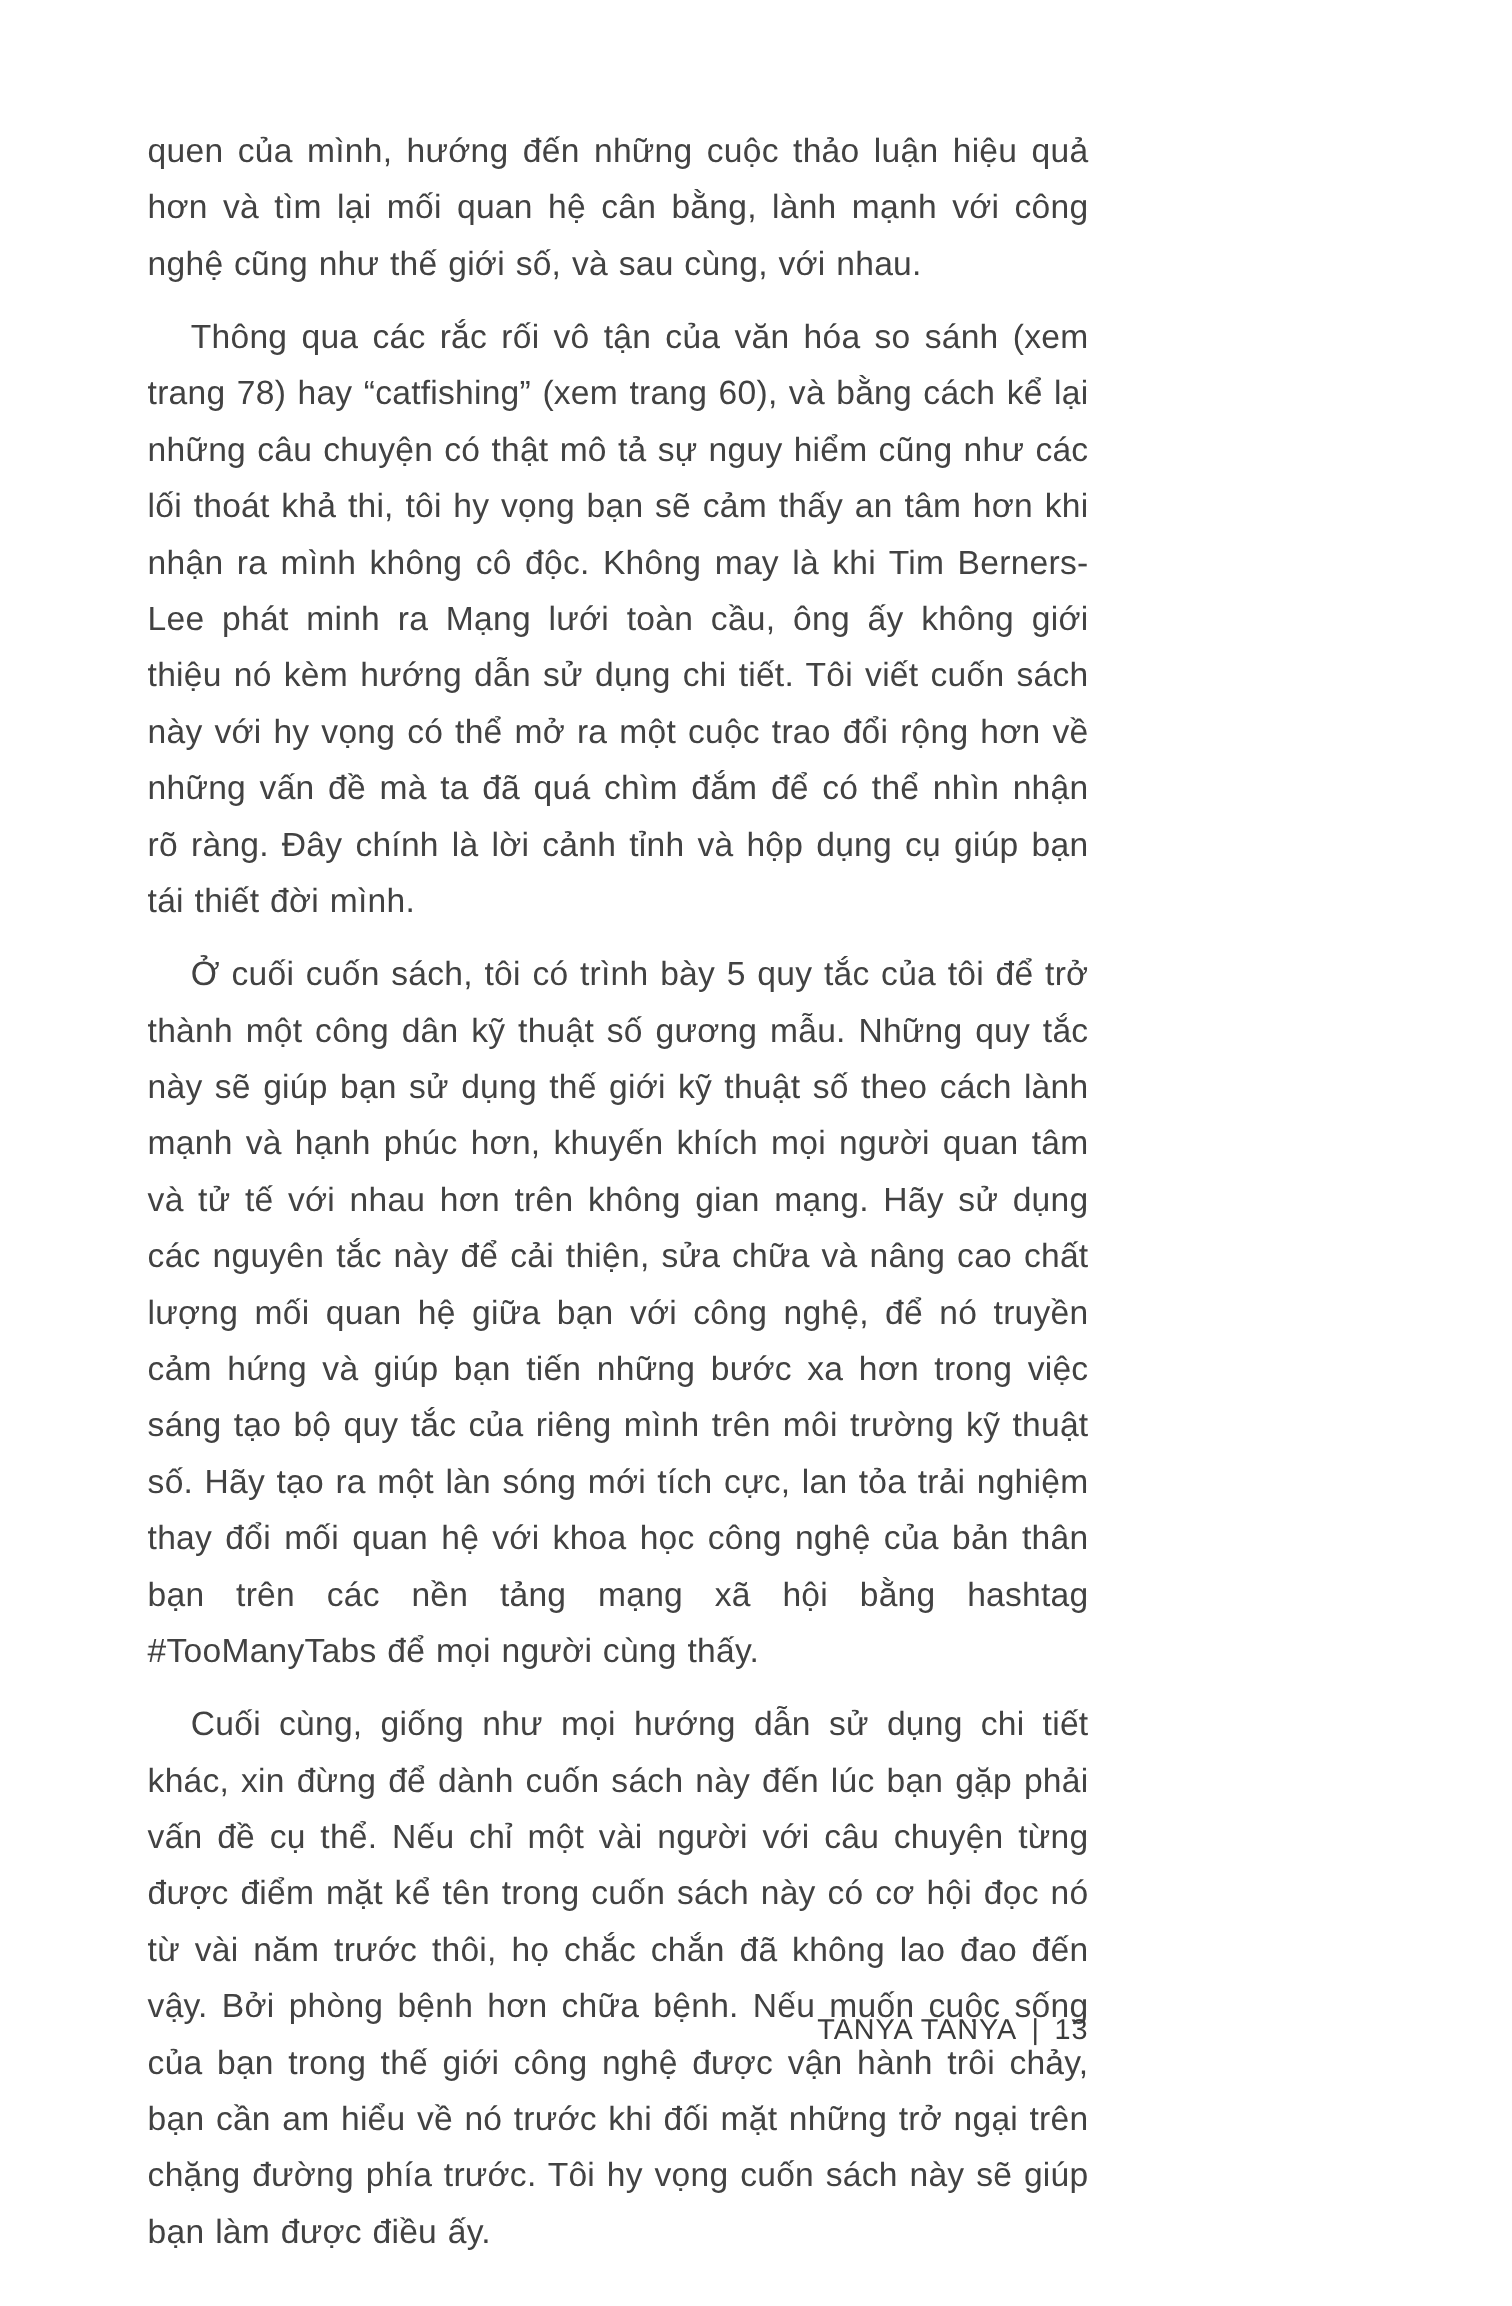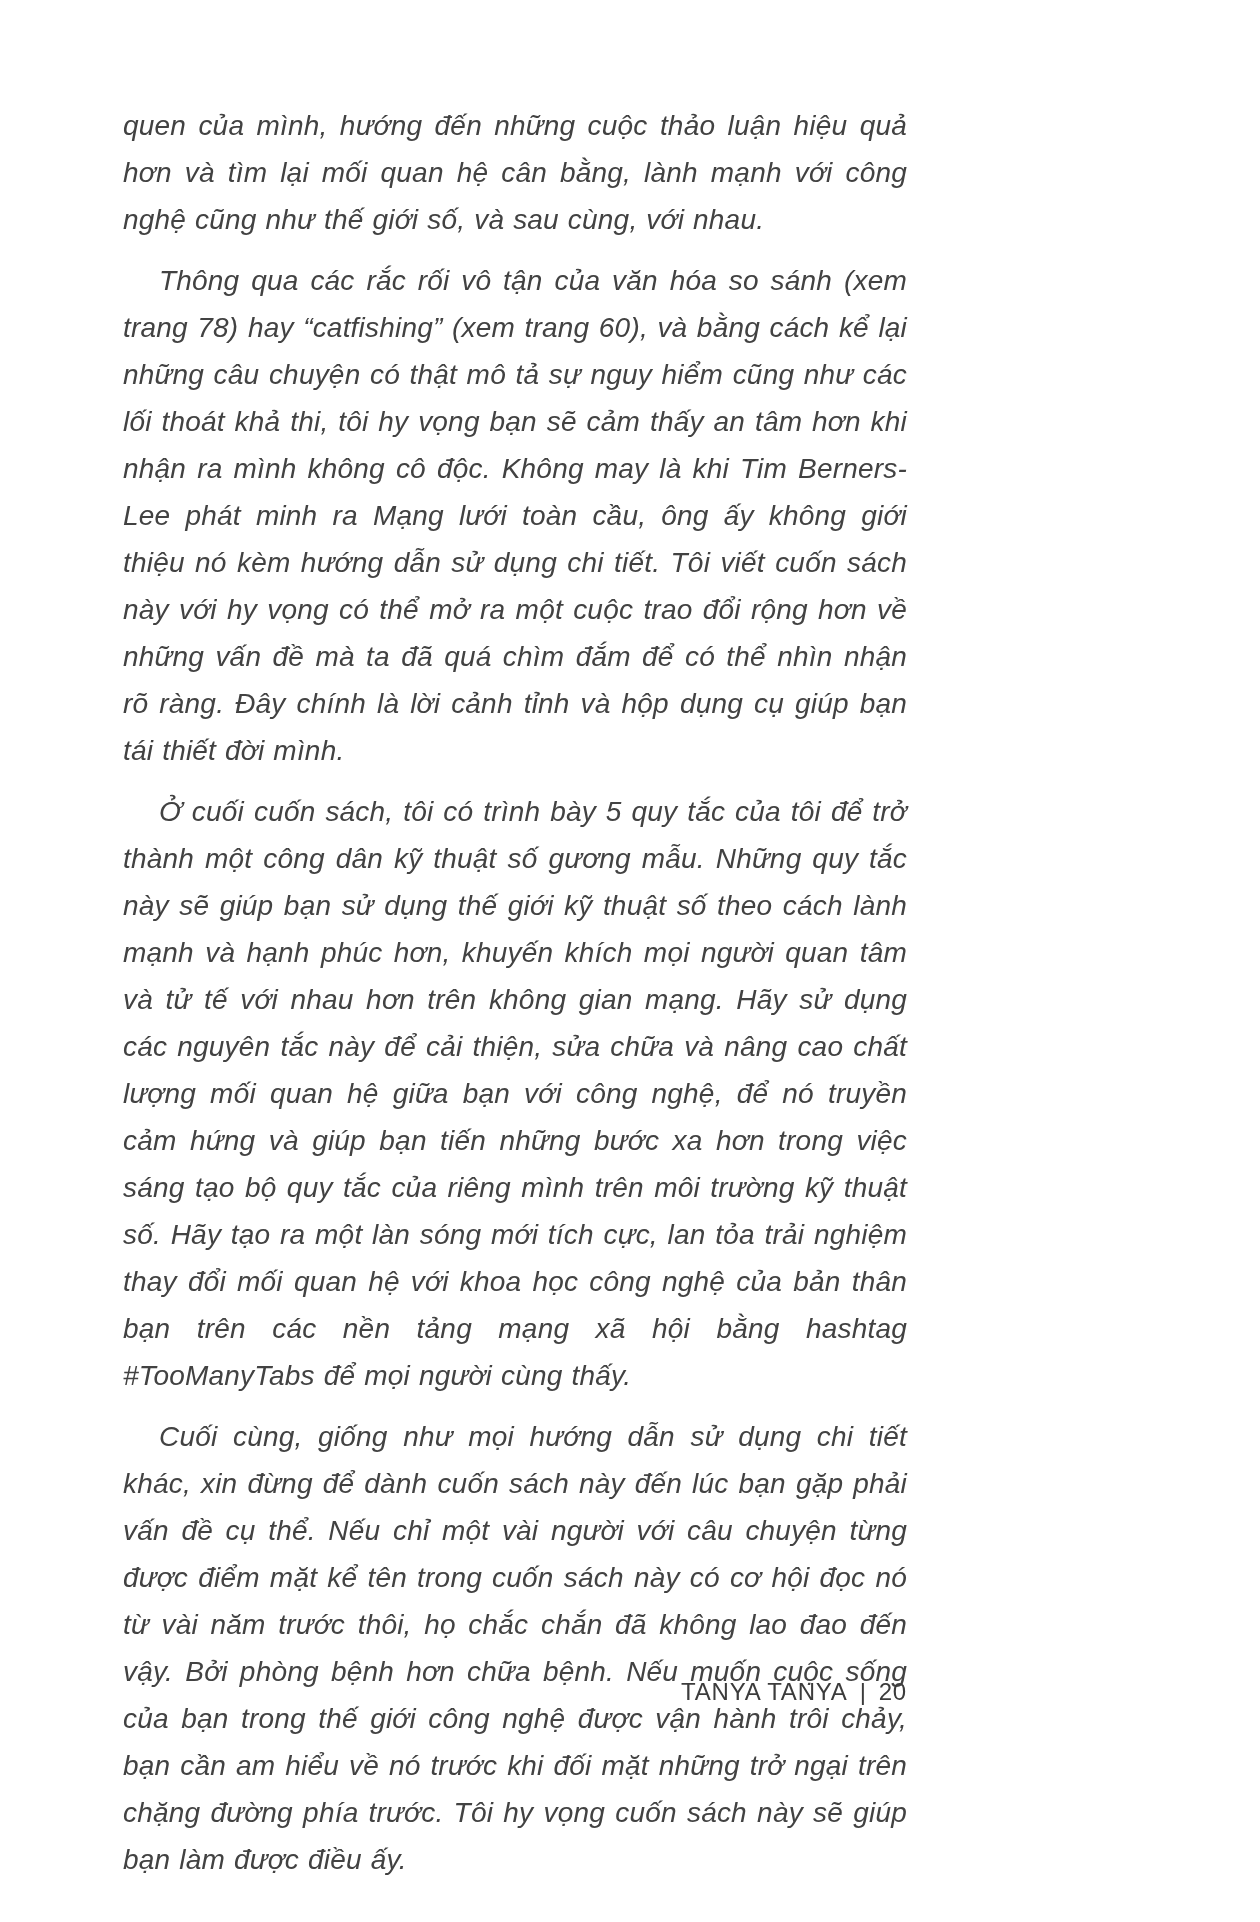--- a/index.html
+++ b/index.html
@@ -26,21 +26,20 @@
     width: 784px;
   }
   .para {
     margin: 0 0 14px 0;
     font-size: 28px;
     line-height: 47px;
     color: #424242;
     text-align: justify;
     letter-spacing: 0.2px;
     word-spacing: 1px;
-    font-style: italic;
   }
   .para.indent {
     text-indent: 36px;
   }
   .footer {
     position: absolute;
     left: 123px;
     top: 1678px;
     width: 784px;
     text-align: right;
@@ -59,16 +58,16 @@
 <div class="page">
 
   <div class="content">
     <p class="para">quen của mình, hướng đến những cuộc thảo luận hiệu quả hơn và tìm lại mối quan hệ cân bằng, lành mạnh với công nghệ cũng như thế giới số, và sau cùng, với nhau.</p>
     <p class="para indent">Thông qua các rắc rối vô tận của văn hóa so sánh (xem trang 78) hay “catfishing” (xem trang 60), và bằng cách kể lại những câu chuyện có thật mô tả sự nguy hiểm cũng như các lối thoát khả thi, tôi hy vọng bạn sẽ cảm thấy an tâm hơn khi nhận ra mình không cô độc. Không may là khi Tim Berners-Lee phát minh ra Mạng lưới toàn cầu, ông ấy không giới thiệu nó kèm hướng dẫn sử dụng chi tiết. Tôi viết cuốn sách này với hy vọng có thể mở ra một cuộc trao đổi rộng hơn về những vấn đề mà ta đã quá chìm đắm để có thể nhìn nhận rõ ràng. Đây chính là lời cảnh tỉnh và hộp dụng cụ giúp bạn tái thiết đời mình.</p>
     <p class="para indent">Ở cuối cuốn sách, tôi có trình bày 5 quy tắc của tôi để trở thành một công dân kỹ thuật số gương mẫu. Những quy tắc này sẽ giúp bạn sử dụng thế giới kỹ thuật số theo cách lành mạnh và hạnh phúc hơn, khuyến khích mọi người quan tâm và tử tế với nhau hơn trên không gian mạng. Hãy sử dụng các nguyên tắc này để cải thiện, sửa chữa và nâng cao chất lượng mối quan hệ giữa bạn với công nghệ, để nó truyền cảm hứng và giúp bạn tiến những bước xa hơn trong việc sáng tạo bộ quy tắc của riêng mình trên môi trường kỹ thuật số. Hãy tạo ra một làn sóng mới tích cực, lan tỏa trải nghiệm thay đổi mối quan hệ với khoa học công nghệ của bản thân bạn trên các nền tảng mạng xã hội bằng hashtag #TooManyTabs để mọi người cùng thấy.</p>
     <p class="para indent">Cuối cùng, giống như mọi hướng dẫn sử dụng chi tiết khác, xin đừng để dành cuốn sách này đến lúc bạn gặp phải vấn đề cụ thể. Nếu chỉ một vài người với câu chuyện từng được điểm mặt kể tên trong cuốn sách này có cơ hội đọc nó từ vài năm trước thôi, họ chắc chắn đã không lao đao đến vậy. Bởi phòng bệnh hơn chữa bệnh. Nếu muốn cuộc sống của bạn trong thế giới công nghệ được vận hành trôi chảy, bạn cần am hiểu về nó trước khi đối mặt những trở ngại trên chặng đường phía trước. Tôi hy vọng cuốn sách này sẽ giúp bạn làm được điều ấy.</p>
   </div>
 
   <div class="footer">
-    <span>TANYA TANYA</span><span class="sep">|</span><span>20</span>
+    <span>TANYA TANYA</span><span class="sep">|</span><span>13</span>
   </div>
 
 </div>
 
 </body></html>

